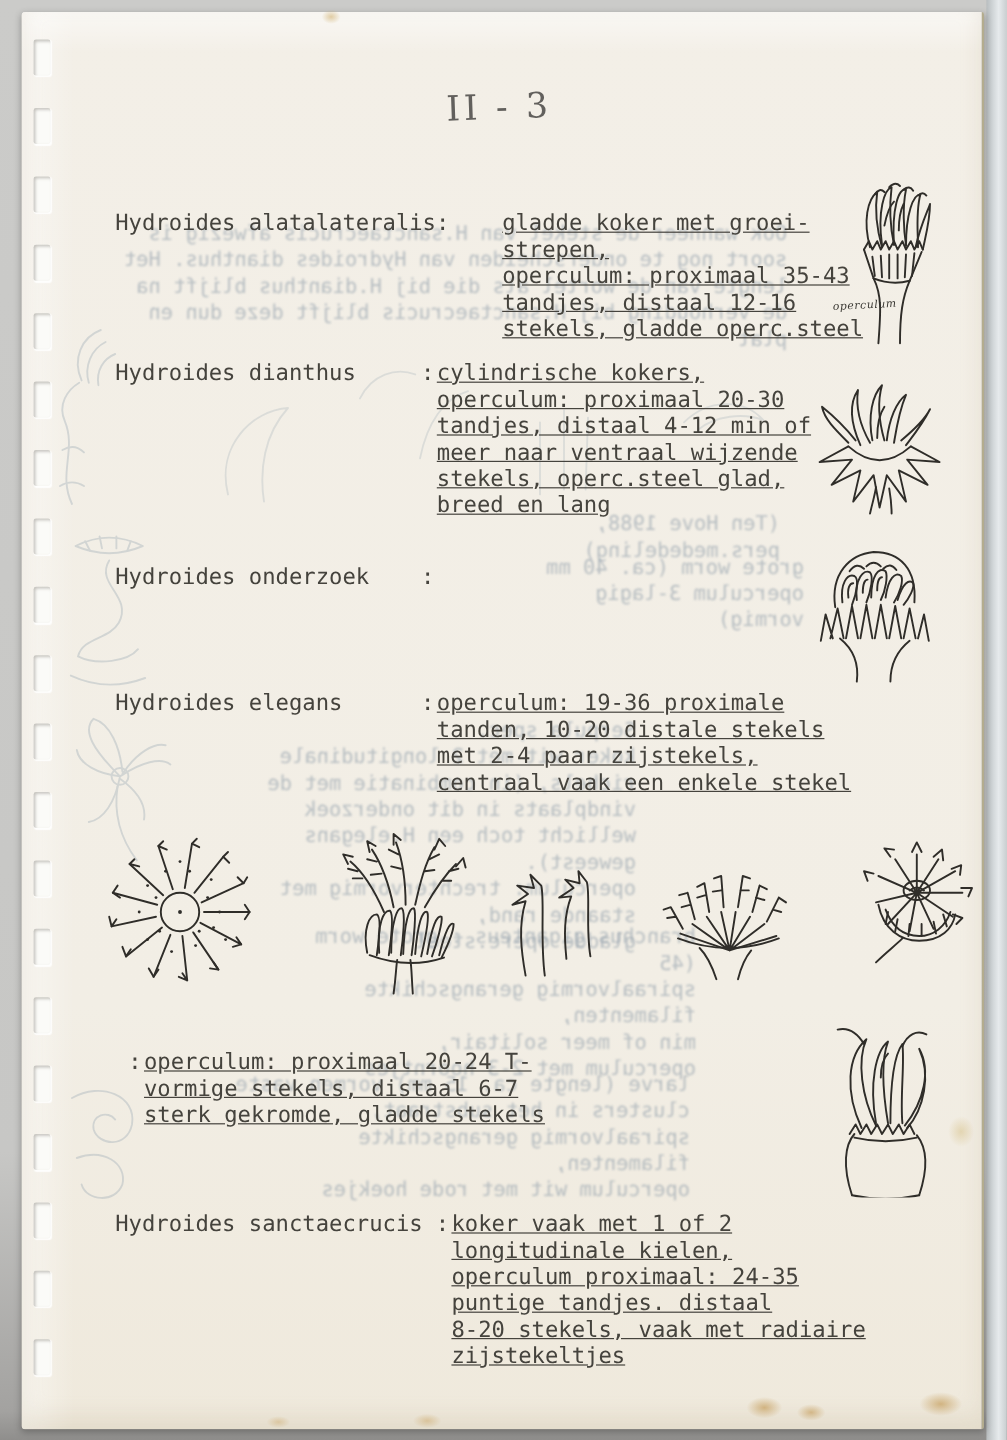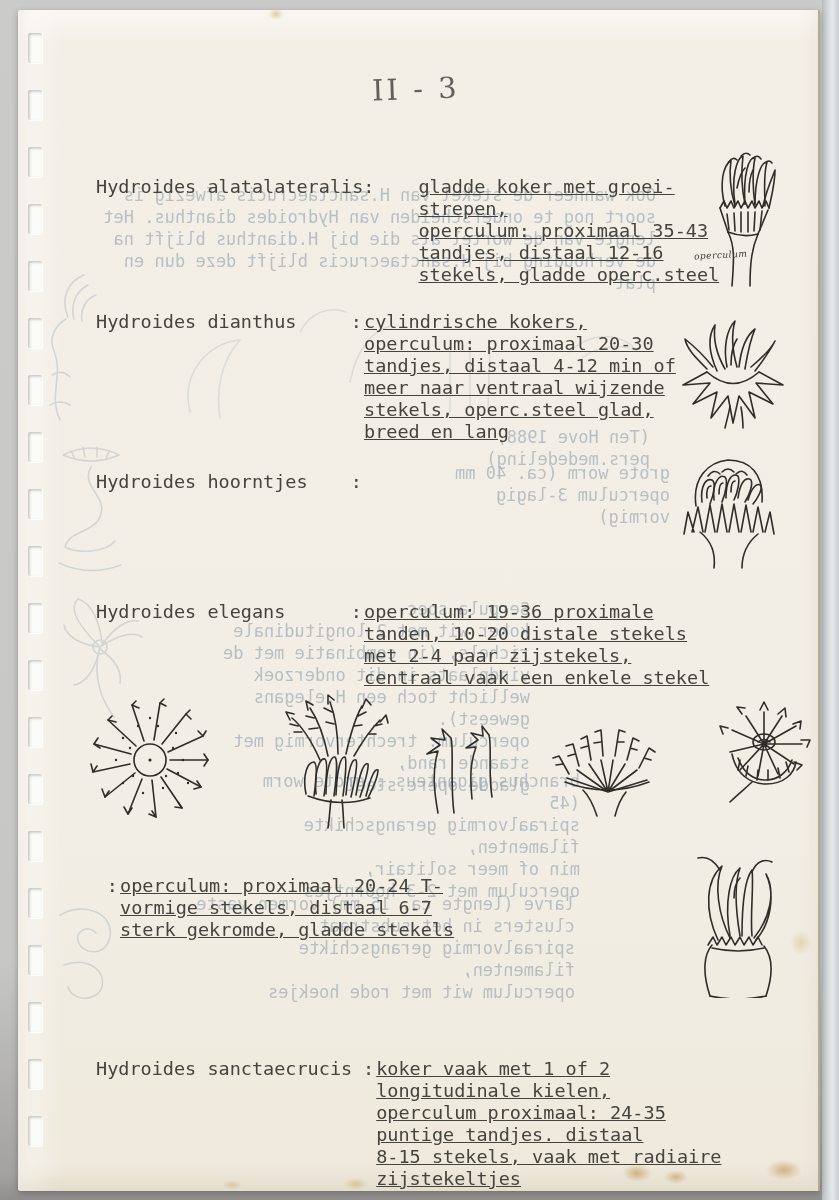--- a/index.html
+++ b/index.html
@@ -144,56 +144,56 @@
 
   <div class="entry" style="top:166px">
     <span class="sp-name">Hydroides alatalateralis:</span>
     <span class="sp-colon"></span>
     <span class="sp-desc pad20">gladde koker met groei-
 strepen,
 operculum: proximaal 35-43
 tandjes, distaal 12-16
 stekels, gladde operc.steel</span>
   </div>
-  <div class="entry" style="top:301px">
+  <div class="entry" style="top:291px">
     <span class="sp-name">Hydroides dianthus</span>
     <span class="sp-colon">:</span>
     <span class="sp-desc">cylindrische kokers,
 operculum: proximaal 20-30
 tandjes, distaal 4-12 min of
 meer naar ventraal wijzende
 stekels, operc.steel glad,
 breed en lang</span>
   </div>
   <div class="entry" style="top:461px">
-    <span class="sp-name">Hydroides hoorntjes</span>
-    <span class="sp-colon">:</span>
-  </div>
-  <div class="entry" style="top:591px">
+    <span class="sp-name">Hydroides onderzoek</span>
+    <span class="sp-colon">:</span>
+  </div>
+  <div class="entry" style="top:566px">
     <span class="sp-name">Hydroides elegans</span>
     <span class="sp-colon">:</span>
     <span class="sp-desc">operculum: 19-36 proximale
 tanden, 10-20 distale stekels
 met 2-4 paar zijstekels,
 centraal vaak een enkele stekel</span>
   </div>
   <div class="entry" style="top:865px">
     <span class="sp-colon">:</span>
     <span class="sp-desc">operculum: proximaal 20-24 T-
 vormige stekels, distaal 6-7
 sterk gekromde, gladde stekels</span>
   </div>
-  <div class="entry" style="top:1048px">
+  <div class="entry" style="top:1000px">
     <span class="sp-name">Hydroides sanctaecrucis</span>
     <span class="sp-colon">:</span>
     <span class="sp-desc">koker vaak met 1 of 2
 longitudinale kielen,
 operculum proximaal: 24-35
 puntige tandjes. distaal
-8-15 stekels, vaak met radiaire
+8-20 stekels, vaak met radiaire
 zijstekeltjes</span>
   </div>
 
   <svg class="fig" style="left:667px;top:138px" width="125" height="140" viewBox="0 0 125 140">
     <path d="M47 138 C49 112 50 98 43 84 M65 138 C65 114 67 100 73 86"></path>
     <path d="M43 84 L35 60 M73 86 L83 62"></path>
     <path d="M43 84 Q58 90 73 86"></path>
     <path d="M35 60 l4 -7 3 7 4 -7 3 7 4 -7 3 7 4 -7 3 7 4 -7 3 7 4 -7 3 7 4 -7 3 7"></path>
     <path d="M42 66 L44 82 M49 65 L50 83 M56 64 L56 84 M63 64 L63 84 M70 64 L69 83 M77 63 L75 82"></path>
     <path d="M40 58 C34 36 38 18 46 12 C44 26 46 44 50 58"></path>

